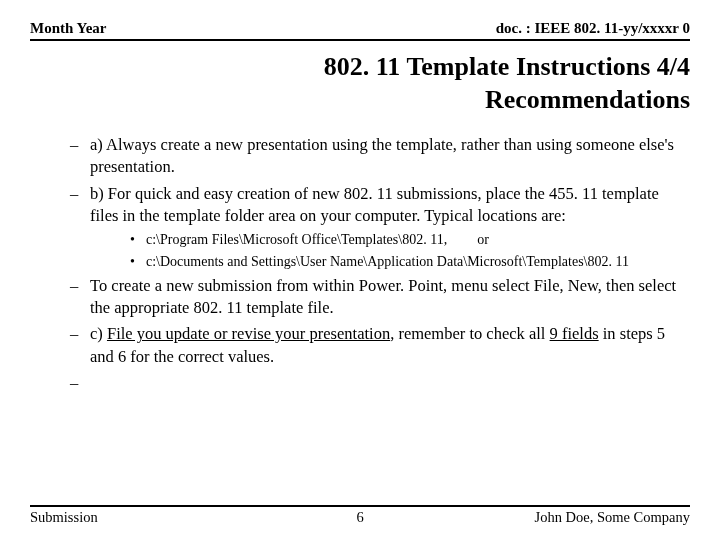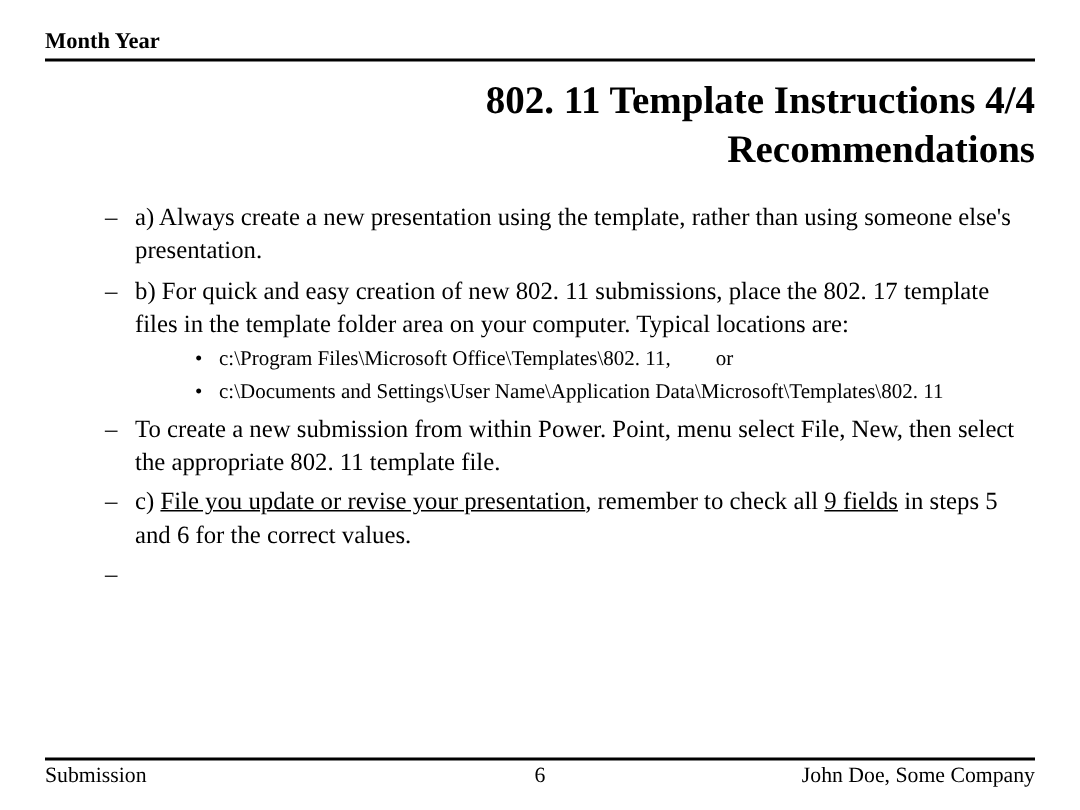--- a/index.html
+++ b/index.html
@@ -77,37 +77,38 @@
     position: absolute;
     left: 50%;
     transform: translateX(-50%);
   }
 </style>
 </head>
 <body>
 
 <div class="header">
   <span>Month Year</span>
+  <span>doc. : IEEE 802. 11-yy/xxxxr 0</span>
 </div>
 
 <div class="title">
   <span>802. 11 Template Instructions 4/4</span><br>
   <span>Recommendations</span>
 </div>
 
 <div class="content">
 
   <div class="item">
     <span class="dash">–</span>
     <span>a) Always create a new presentation using the template, rather than using someone else's presentation.</span>
   </div>
 
   <div class="item">
     <span class="dash">–</span>
-    <span>b) For quick and easy creation of new 802. 11 submissions, place the 802. 17 template files in the template folder area on your computer.  Typical locations are:</span>
+    <span>b) For quick and easy creation of new 802. 11 submissions, place the 455. 11 template files in the template folder area on your computer.  Typical locations are:</span>
   </div>
 
   <div class="sublist">
     <div class="subitem">
       <span class="bullet">•</span>
       <span class="subtext">
         <span>c:\Program Files\Microsoft Office\Templates\802. 11,</span><span class="or">or</span>
       </span>
     </div>
     <div class="subitem">

